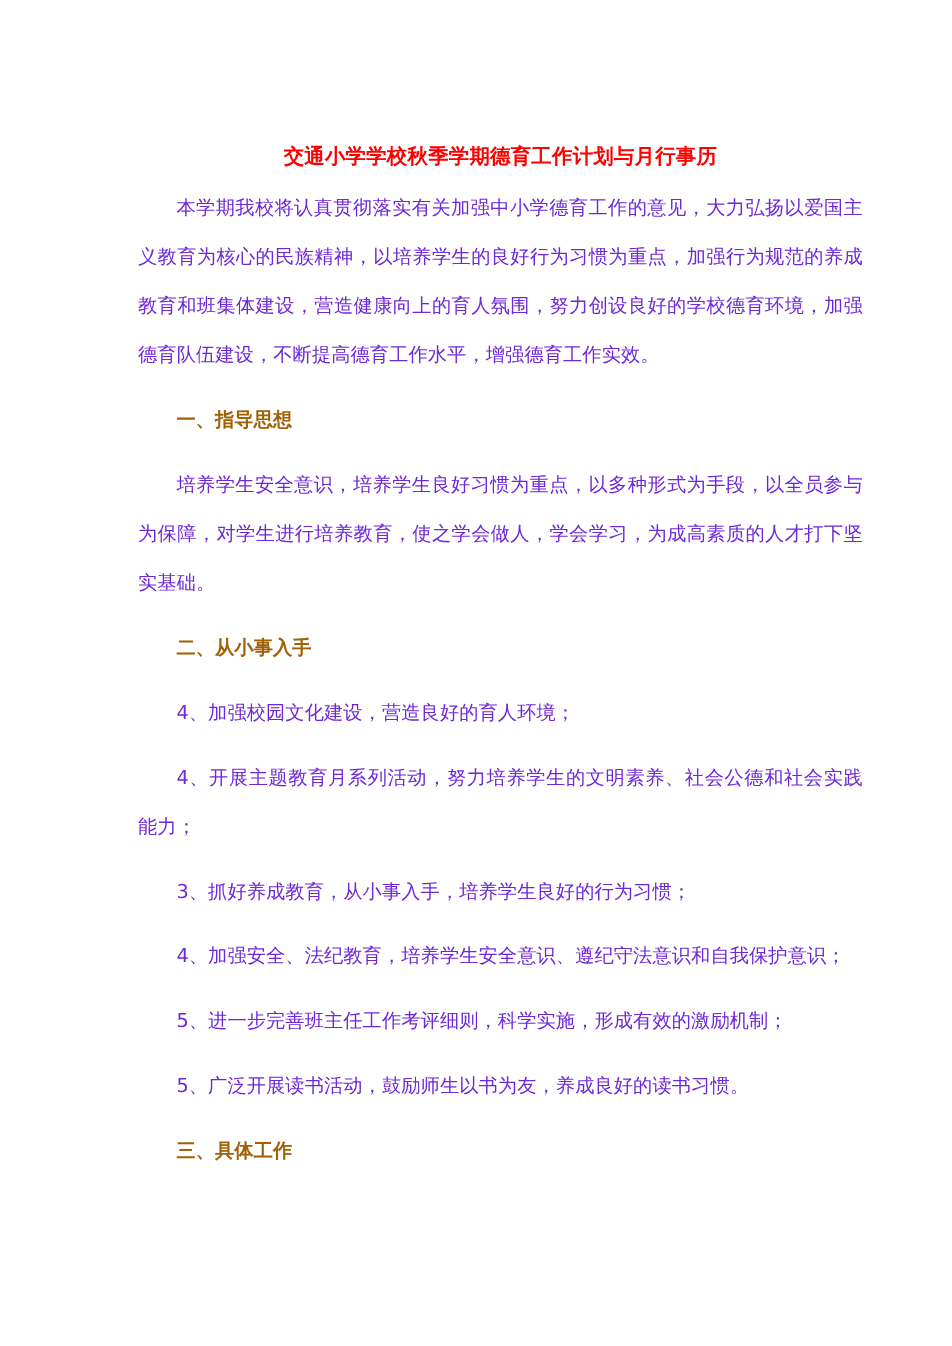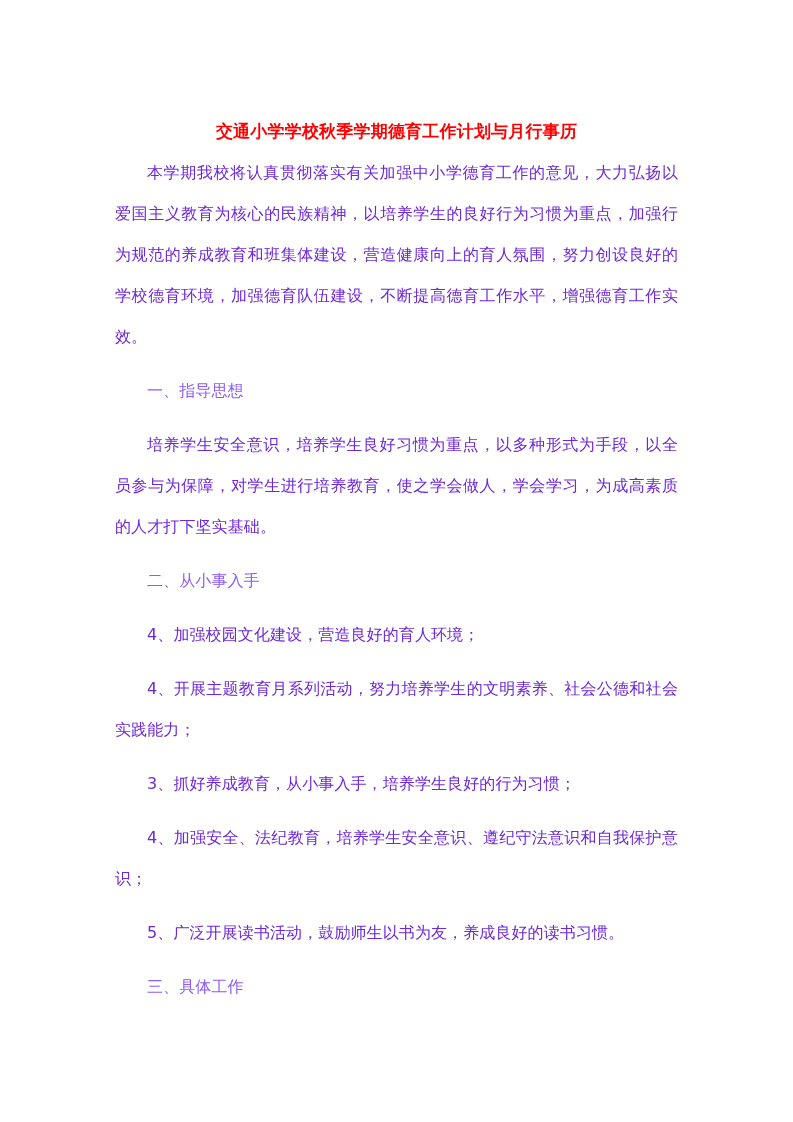--- a/index.html
+++ b/index.html
@@ -6,21 +6,21 @@
     margin: 0;
     padding: 0;
     background: #ffffff;
   }
   .page {
     position: relative;
     width: 793px;
     height: 1122px;
     box-sizing: border-box;
     background: #ffffff;
-    padding: 111px 115px 0 115px;
+    padding: 111px 74px 0 115px;
     overflow: hidden;
     font-family: "DejaVu Sans", "Liberation Sans", sans-serif;
   }
   .doc-title {
     margin: 0;
     font-size: 17px;
     font-weight: bold;
     color: #ff0000;
     text-align: center;
     line-height: 41px;
@@ -34,22 +34,22 @@
     text-indent: 32px;
     text-align: justify;
     letter-spacing: 0.1px;
   }
   .first-para {
     margin-top: 0;
   }
   .sec-heading {
     margin: 0 0 13px 0;
     font-size: 16px;
-    font-weight: normal;
-    color: #8b5cf6;
+    font-weight: bold;
+    color: #a16207;
     line-height: 41px;
     text-indent: 32px;
     letter-spacing: 0.1px;
   }
 </style>
 </head>
 <body>
 
 <div class="page">
 
@@ -64,18 +64,19 @@
   <h2 class="sec-heading">二、从小事入手</h2>
 
   <p class="body-para">4、加强校园文化建设，营造良好的育人环境；</p>
 
   <p class="body-para">4、开展主题教育月系列活动，努力培养学生的文明素养、社会公德和社会实践能力；</p>
 
   <p class="body-para">3、抓好养成教育，从小事入手，培养学生良好的行为习惯；</p>
 
   <p class="body-para">4、加强安全、法纪教育，培养学生安全意识、遵纪守法意识和自我保护意识；</p>
 
+  <p class="body-para">5、进一步完善班主任工作考评细则，科学实施，形成有效的激励机制；</p>
 
   <p class="body-para">5、广泛开展读书活动，鼓励师生以书为友，养成良好的读书习惯。</p>
 
   <h2 class="sec-heading">三、具体工作</h2>
 
 </div>
 
 </body></html>

